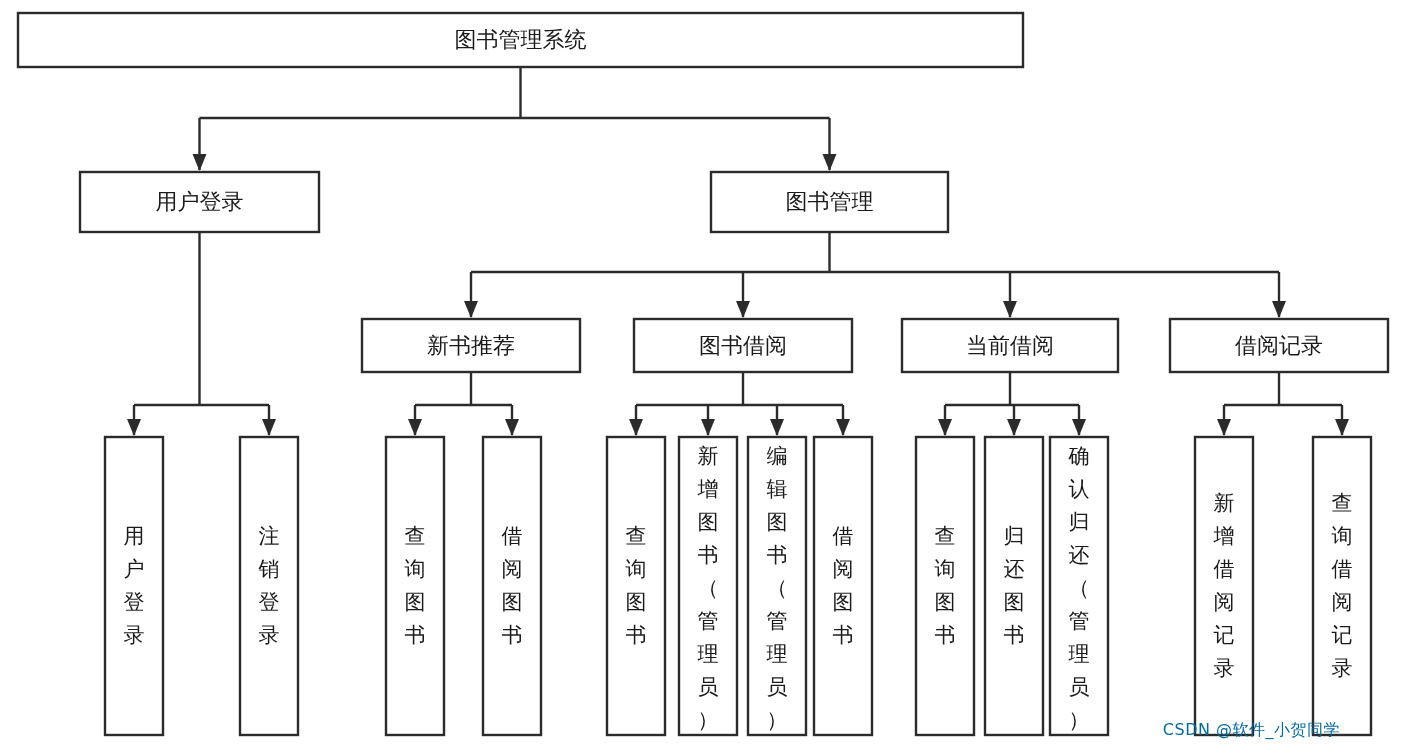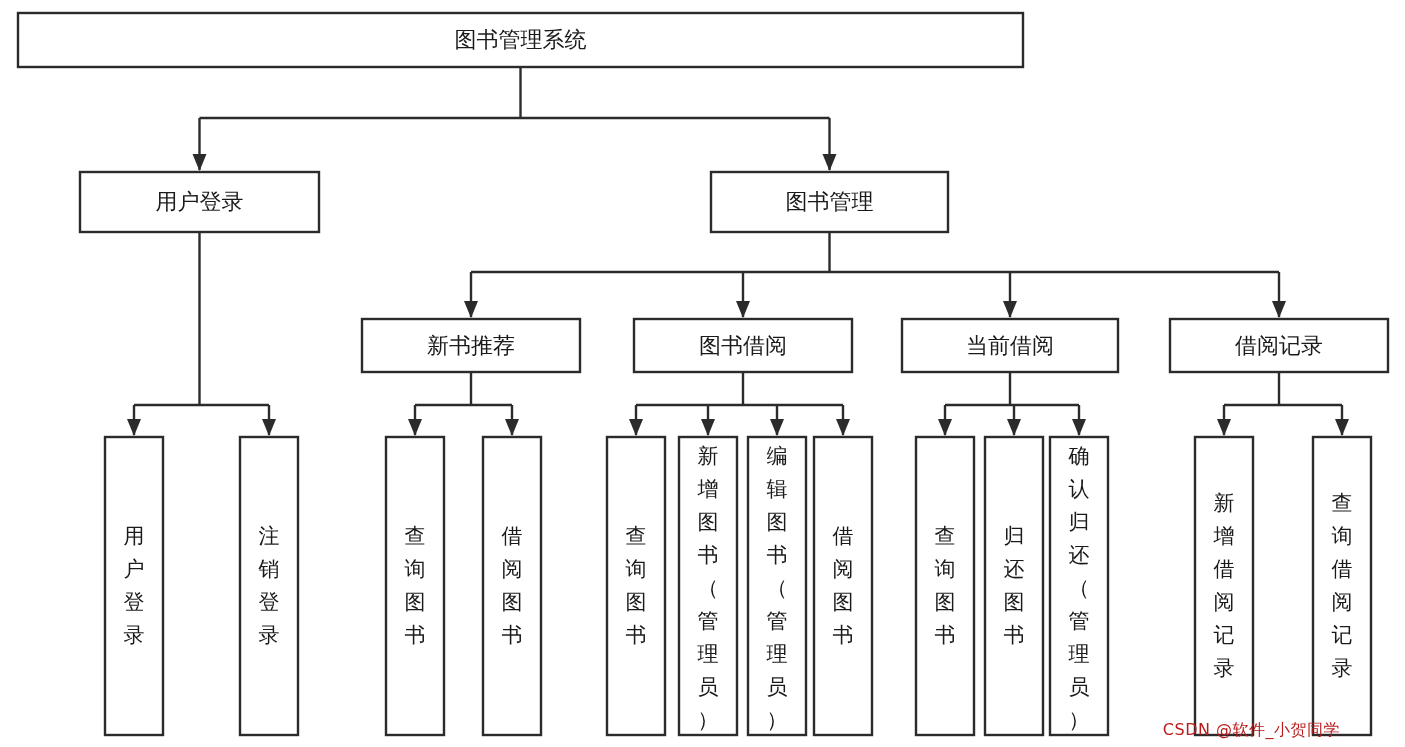--- a/index.html
+++ b/index.html
@@ -50,21 +50,21 @@
   }
   .arrow-head {
     fill: #2b2b2b;
     stroke: none;
   }
   .watermark {
     position: absolute;
     right: 8px;
     bottom: 6px;
     font-size: 16px;
-    color: #b91c1c;
+    color: #0369a1;
     font-family: "DejaVu Sans", "Liberation Sans", sans-serif;
     letter-spacing: 0.5px;
     white-space: nowrap;
     pointer-events: none;
   }
 </style>
 </head>
 <body>
 
 <div id="diagram-root">

